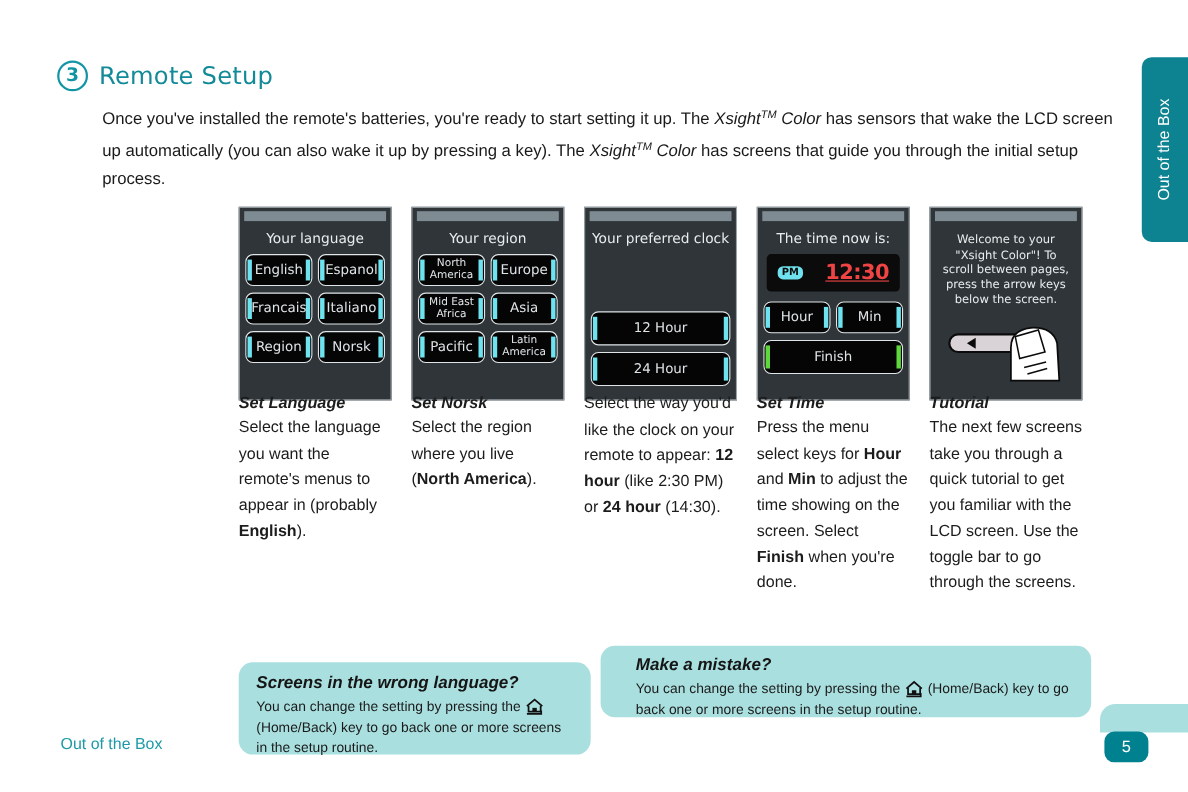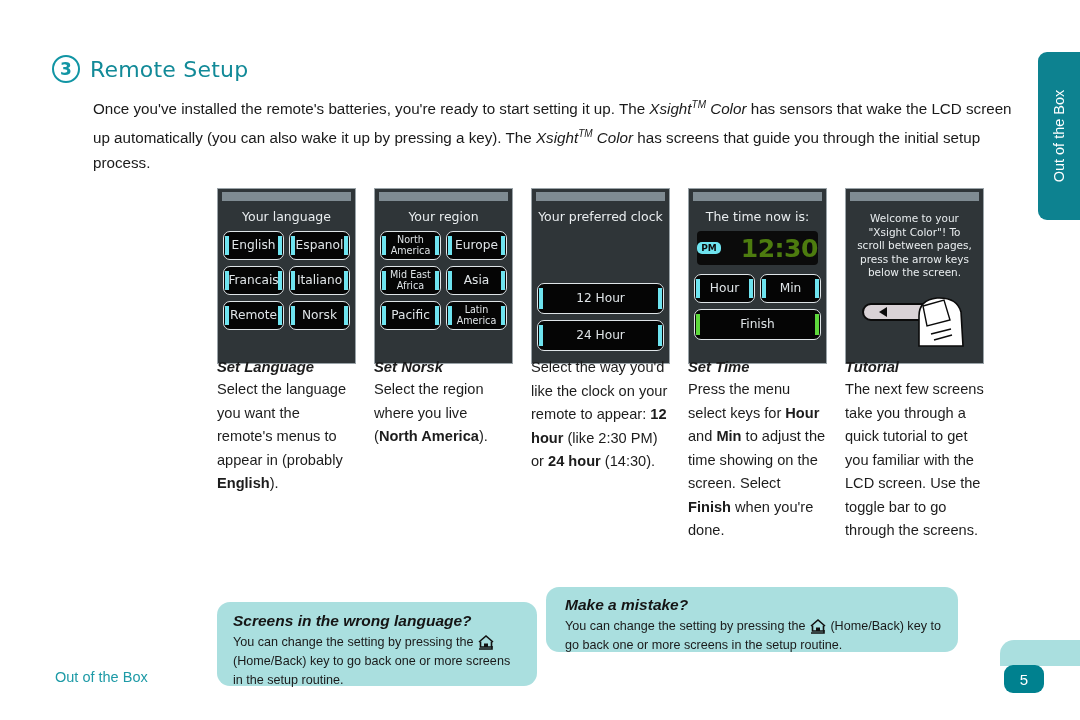--- a/index.html
+++ b/index.html
@@ -141,25 +141,26 @@
     background: #6ee3ef;
     color: #0b0b0b;
     font-size: 9px;
     font-weight: bold;
     border-radius: 5px;
     padding: 1.5px 4px;
     line-height: 9px;
     font-family: "DejaVu Sans", sans-serif;
   }
   .time-val {
-    color: #4d7c0f;
-    font-size: 25px;
+    color: #ef4444;
+    font-size: 19px;
     font-weight: bold;
     letter-spacing: -0.5px;
     font-family: "DejaVu Sans", sans-serif;
+    text-decoration: underline;
   }
 
   
   .tut-text {
     color: #e9edef;
     font-size: 10.5px;
     line-height: 13.5px;
     text-align: center;
     padding: 6px 4px 0 4px;
     font-family: "DejaVu Sans", sans-serif;
@@ -200,22 +201,22 @@
     border-radius: 13px;
     box-sizing: border-box;
   }
   #callout-left {
     left: 217px; top: 602px;
     width: 320px; height: 84px;
     padding: 10px 16px 0 16px;
   }
   #callout-right {
     left: 546px; top: 587px;
-    width: 412px; height: 65px;
-    padding: 9px 16px 0 19px;
+    width: 446px; height: 65px;
+    padding: 9px 16px 0 32px;
   }
   .callout-title {
     font-weight: bold;
     font-style: italic;
     font-size: 15.5px;
     color: #151515;
     margin-bottom: 3px;
     font-family: "Liberation Sans", sans-serif;
   }
   .callout-body {
@@ -306,21 +307,21 @@
         <div class="btn-row">
           <div class="lcd-btn">
               <span class="lbl">Francais</span>
             </div>
           <div class="lcd-btn">
               <span class="lbl">Italiano</span>
             </div>
         </div>
         <div class="btn-row">
           <div class="lcd-btn">
-              <span class="lbl">Remote</span>
+              <span class="lbl">Region</span>
             </div>
           <div class="lcd-btn">
               <span class="lbl">Norsk</span>
             </div>
         </div>
       </div>
     </div>
 
     <div class="device">
       <div class="device-topbar"></div>

